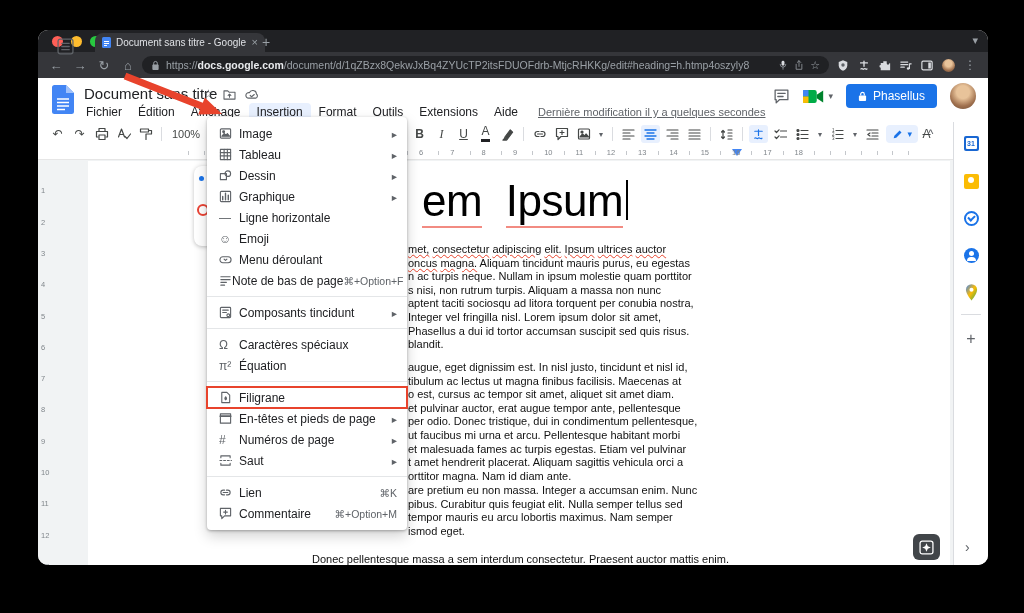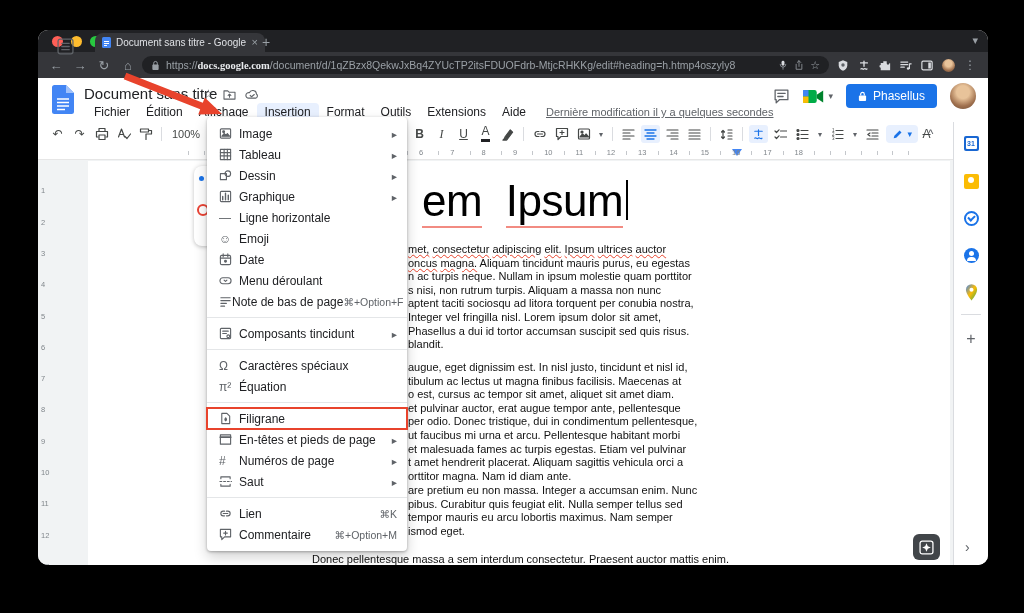--- a/index.html
+++ b/index.html
@@ -15,32 +15,32 @@
   .tab-title{color:#dfe1e5;font-size:10px;white-space:nowrap;overflow:hidden;flex:1;}
   .tab-close{color:#9aa0a6;font-size:11px;line-height:1;}
   .newtab{position:absolute;left:224px;top:4px;color:#9aa0a6;font-size:14px;line-height:16px;}
   .tab-strip-chevron{position:absolute;right:10px;top:4px;color:#9aa0a6;font-size:11px;}
 
   
   .urlbar{height:26px;background:#35363a;display:flex;align-items:center;padding:0 8px;gap:4px;}
   .navi{width:20px;text-align:center;color:#9aa0a6;font-size:13px;}
   .addr{flex:1;height:18px;background:#202124;border-radius:9px;display:flex;align-items:center;padding:0 9px;gap:6px;overflow:hidden;}
   .addr .urltxt{font-size:10.5px;white-space:nowrap;overflow:hidden;flex:1;color:#9aa0a6;}
-  .addr .host{color:#e8eaed;font-weight:bold;font-family:Liberation Serif, serif;}
+  .addr .host{color:#e8eaed;font-weight:bold;}
   .exticons{display:flex;align-items:center;gap:9px;padding:0 4px;}
   .ext{display:flex;align-items:center;}
   .chr-avatar{width:13px;height:13px;border-radius:50%;background:radial-gradient(circle at 50% 35%,#e8c39a 30%,#a0714f 65%,#6b4a33);}
   .vdots{color:#9aa0a6;font-size:12px;}
 
   
   .docs-header{height:44px;background:#fff;position:relative;}
   .docs-logo{position:absolute;left:14px;top:7px;}
   .doc-title{position:absolute;left:46px;top:7px;font-size:15px;color:#202124;}
   .title-icons{position:absolute;left:165px;top:9px;display:flex;gap:9px;align-items:center;color:#5f6368;}
-  .menubar{position:absolute;left:48px;top:25px;display:flex;font-size:12px;color:#202124;}
+  .menubar{position:absolute;left:40px;top:25px;display:flex;font-size:12px;color:#202124;}
   .menubar .mitem{padding:2px 8px;border-radius:4px;height:14px;line-height:14px;}
   .menubar .mitem.active{background:#e8f0fe;}
   .last-edit{font-size:11px;color:#5f6368;text-decoration:underline;margin-left:12px;align-self:center;white-space:nowrap;}
   .hdr-right{position:absolute;right:12px;top:5px;display:flex;align-items:center;gap:13px;}
   .meet{display:flex;align-items:center;gap:3px;}
   .share-btn{background:#1a73e8;color:#fff;font-size:12px;border-radius:4px;height:24px;display:flex;align-items:center;gap:6px;padding:0 12px;}
   .hdr-avatar{width:26px;height:26px;border-radius:50%;background:radial-gradient(circle at 50% 35%,#e8c39a 30%,#a0714f 65%,#6b4a33);}
 
   
   .toolbar{height:24px;background:#fff;position:relative;}
@@ -543,31 +543,20 @@
         <span class="mir"></span>
       </div>
     <div class="mi">
         <span class="mic">☺</span>
         <span class="mil">Emoji</span>
         <span class="mir"></span>
       </div>
     <div class="mi">
         <span class="mic">
           <svg class="sk" width="13" height="13" viewBox="0 0 14 14">
-            <rect x="1.5" y="2.5" width="11" height="10" rx="1.5"></rect>
-            <path d="M1.5 5.5h11M4.5 1v3M9.5 1v3"></path>
-            <circle cx="7" cy="9" r="1" fill="#5f6368"></circle>
-          </svg>
-        </span>
-        <span class="mil">Date</span>
-        <span class="mir"></span>
-      </div>
-    <div class="mi">
-        <span class="mic">
-          <svg class="sk" width="13" height="13" viewBox="0 0 14 14">
             <rect x="1" y="4" width="12" height="6.5" rx="3.2"></rect>
             <path d="M5.5 6.5l1.5 1.5 1.5-1.5"></path>
           </svg>
         </span>
         <span class="mil">Menu déroulant</span>
         <span class="mir"></span>
       </div>
     <div class="mi">
         <span class="mic">
           <svg class="sk" width="13" height="13" viewBox="0 0 14 14">

